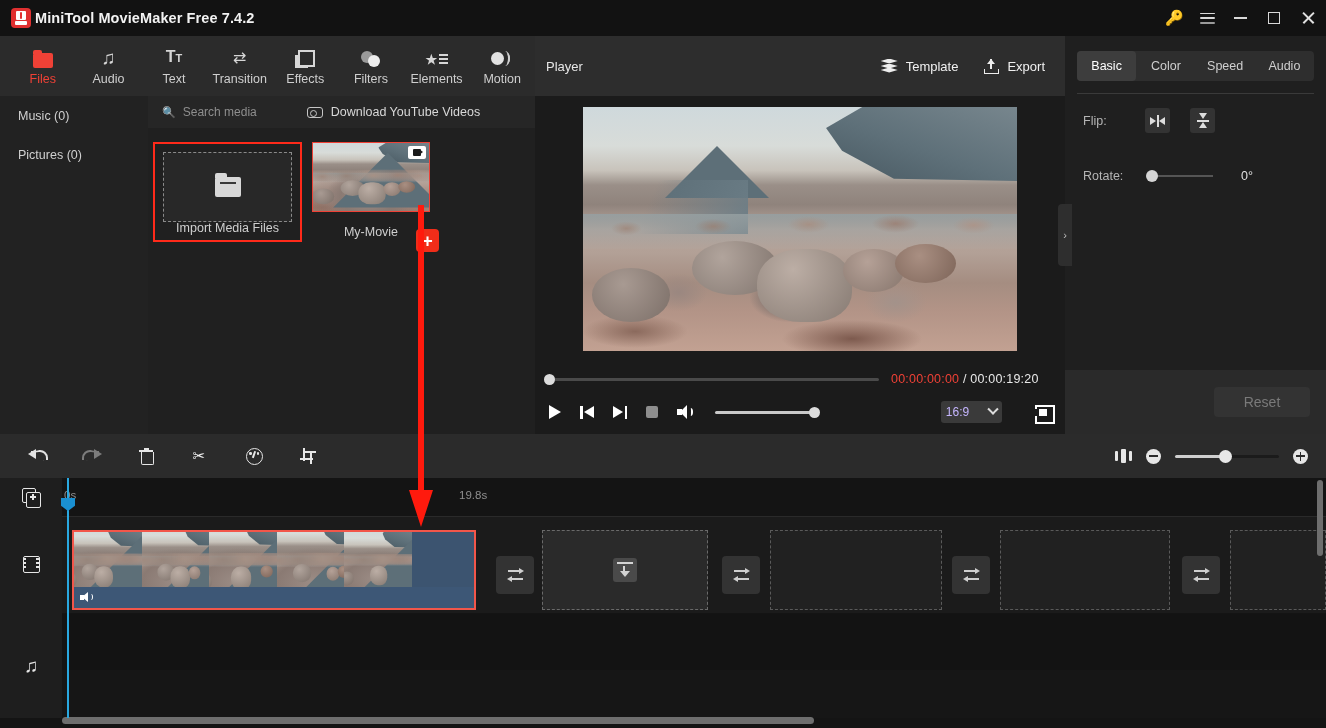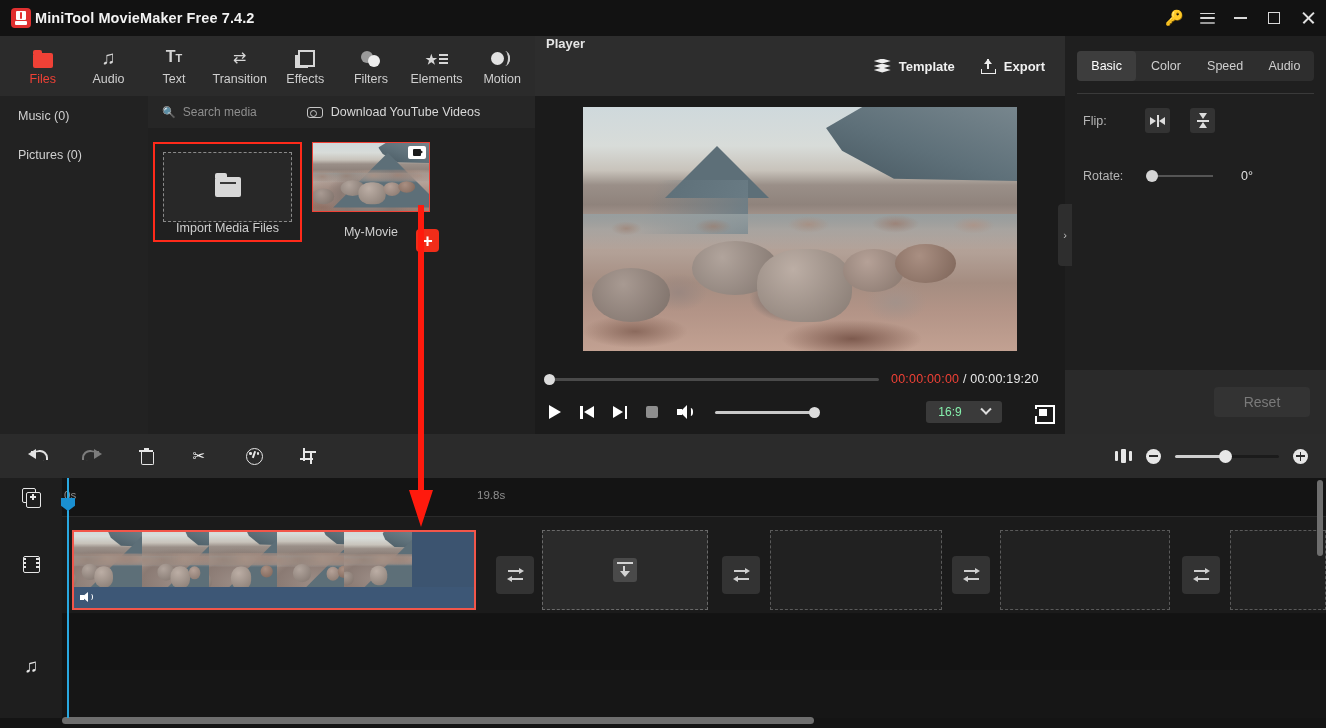--- a/index.html
+++ b/index.html
@@ -137,21 +137,21 @@
   }
   .plus-btn{
     position:absolute; right:-9px; bottom:-10px; width:23px;height:23px;background:#f02d19;
     border-radius:4px; display:flex; align-items:center; justify-content:center;
     color:#fff; font-size:18px; line-height:18px; font-weight:bold;
   }
   .movie-lbl{ text-align:center; font-size:12.5px; color:#cfcfcf; margin-top:13px;}
 
   
   .player{ position:absolute; left:535px; top:36px; width:530px; height:398px; background:#1b1b1b;}
-  .player-head{ height:60px; background:#2d2d2d; display:flex; font-weight:bold;}
+  .player-head{ height:60px; background:#2d2d2d; display:flex; align-items:center;}
   .player-title{ margin-left:11px; font-size:13px; color:#e6e6e6;}
   .ph-right{ margin-left:auto; display:flex; align-items:center; gap:26px; margin-right:20px;}
   .ph-btn{ display:flex;align-items:center;gap:8px; font-size:13px; color:#f0f0f0;}
   .layers-ic{ position:relative; width:17px; height:15px;}
   .layers-ic span{ position:absolute; left:0; width:17px; height:5px; background:#ededed;
      clip-path: polygon(50% 0,100% 50%,50% 100%,0 50%); }
   .layers-ic span:nth-child(1){ top:0;} .layers-ic span:nth-child(2){ top:5px;} .layers-ic span:nth-child(3){ top:9px;}
   .export-ic{ position:relative; width:15px; height:15px;}
   .export-ic:before{ content:""; position:absolute; left:6px; top:0; width:1.8px; height:10px; background:#ededed;}
   .export-ic em{ position:absolute; left:3px; top:0; border-left:4px solid transparent;border-right:4px solid transparent;border-bottom:5px solid #ededed;}
@@ -175,23 +175,23 @@
   .next-ic:before{content:"";position:absolute;right:0;top:0;width:2.5px;height:13px;background:#fff;}
   .next-ic:after{content:"";position:absolute;left:0;top:0;border-left:10px solid #fff;border-top:6.5px solid transparent;border-bottom:6.5px solid transparent;}
   .stop-ic{ width:12px;height:12px;background:#8e8e8e;border-radius:2px;}
   .spk-ic{ position:relative; width:16px; height:14px;}
   .spk-ic b{ position:absolute; left:0; top:4px; width:5px;height:6px;background:#fff;}
   .spk-ic em{ position:absolute; left:3px; top:0; border-right:7px solid #fff;border-top:7px solid transparent;border-bottom:7px solid transparent;}
   .spk-ic i{ position:absolute; right:0; top:3px; width:5px;height:8px;border-right:2px solid #fff;border-radius:0 50% 50% 0;}
   .vol-track{ position:relative; width:100px; height:3px; background:#c9c9c9; border-radius:2px; margin-left:3px;}
   .vol-knob{ position:absolute; right:-5px; top:-4px; width:11px;height:11px;border-radius:50%;background:#dcdcdc;}
   .ratio-sel{
-    margin-left:auto; width:76px; height:22px; background:#3a3a3a; border-radius:3px;
+    margin-left:auto; width:61px; height:22px; background:#3a3a3a; border-radius:3px;
     display:flex; align-items:center; justify-content:center; gap:20px;
-    font-size:12px; color:#86efac; position:relative;
+    font-size:12px; color:#c4b5fd; position:relative;
   }
   .chev{ width:8px;height:8px;border-right:2px solid #ddd;border-bottom:2px solid #ddd;transform:rotate(45deg) translate(-2px,-2px);}
   .fs-ic{ position:relative; width:16px; height:15px; margin-left:14px;}
   .fs-ic:before{ content:""; position:absolute; left:0;top:0;width:16px;height:15px;
       border:2px solid #fff; }
   .fs-ic:after{ content:""; position:absolute; left:-1px;top:4px;width:18px;height:7px;background:#1b1b1b;}
   .fs-ic em{ position:absolute; left:4px; top:4px; width:8px; height:7px; background:#fff; z-index:2;}
 
   
   .proppanel{ position:absolute; left:1065px; top:36px; width:261px; height:398px; background:#1f1f1f;}
@@ -702,21 +702,21 @@
       <div class="gut-cell" style="height:97px;">
         <span class="film-ic"></span>
       </div>
       <div class="gut-cell" style="height:105px;">
         <span class="music-ic">♫</span>
       </div>
     </div>
 
     <div class="ruler">
       <span class="ruler-lbl" style="left:2px;">0s</span>
-      <span class="ruler-lbl" style="left:415px;">19.8s</span>
+      <span class="ruler-lbl" style="left:397px;">19.8s</span>
     </div>
     <div class="ruler-sep"></div>
 
     <div class="track-video">
       <div class="clip">
         <div class="clip-thumbs">
           <div class="clip-thumb">
               <div class="photo" style="transform:scale(1.25) translateX(-6%)">
                 <span class="mtn-right"></span>
                 <span class="mtn-left"></span>

